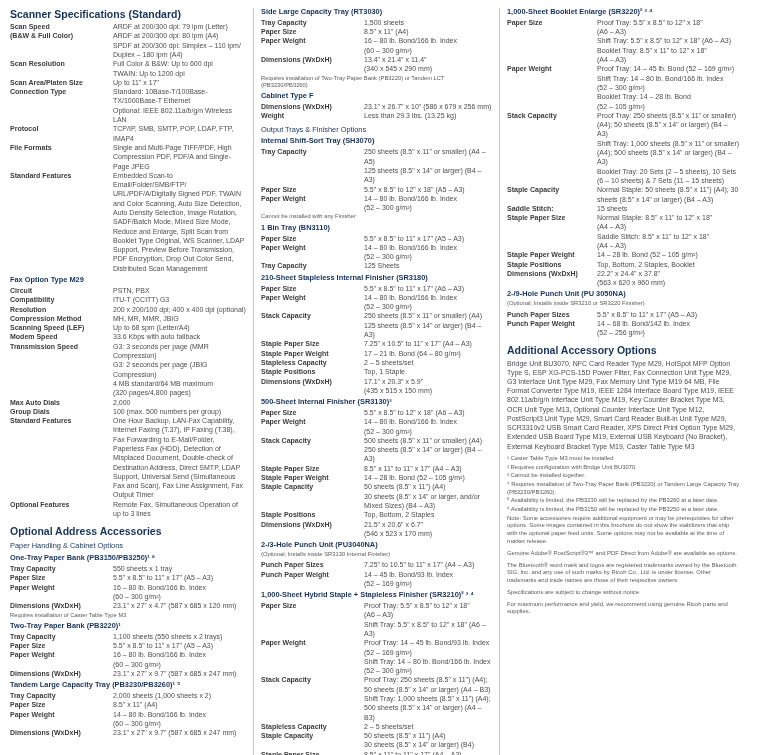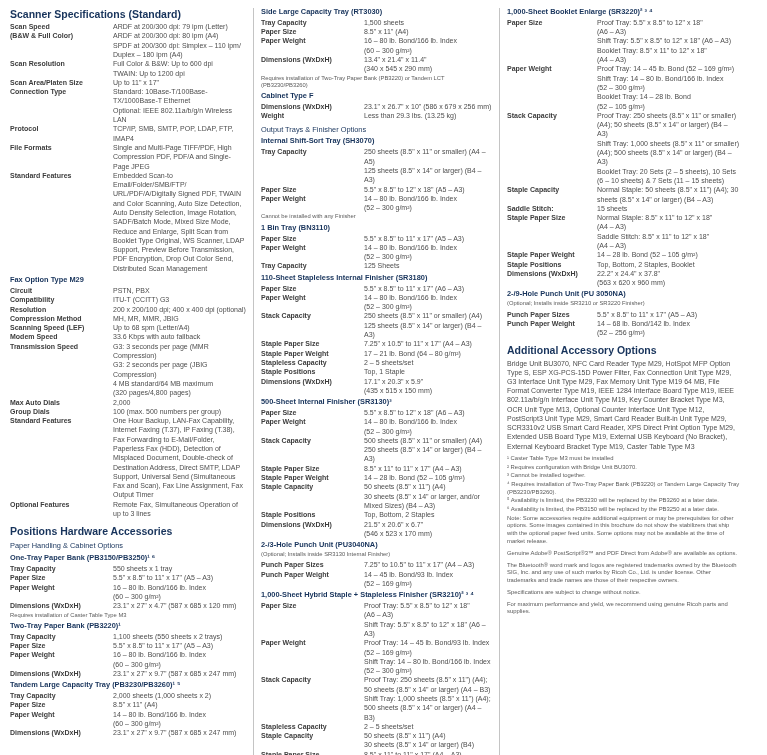--- a/index.html
+++ b/index.html
@@ -105,21 +105,21 @@
           <div class="val">100 (max. 500 numbers per group)</div>
         </div>
         <div class="row">
           <div class="lbl">Standard Features</div>
           <div class="val">One Hour Backup, LAN-Fax Capability, Internet Faxing (T.37), IP Faxing (T.38), Fax Forwarding to E-Mail/Folder, Paperless Fax (HDD), Detection of Misplaced Document, Double-check of Destination Address, Direct SMTP, LDAP Support, Universal Send (Simultaneous Fax and Scan), Fax Line Assignment, Fax Output Timer</div>
         </div>
         <div class="row">
           <div class="lbl">Optional Features</div>
           <div class="val">Remote Fax, Simultaneous Operation of up to 3 lines</div>
         </div>
-        <div class="h1">Positions Hardware Accessories</div>
+        <div class="h1">Optional Address Accessories</div>
         <div class="h2">Paper Handling &amp; Cabinet Options</div>
         <div class="h3">One-Tray Paper Bank (PB3150/PB3250)¹ ⁶</div>
         <div class="row">
           <div class="lbl">Tray Capacity</div>
           <div class="val">550 sheets x 1 tray</div>
         </div>
         <div class="row">
           <div class="lbl">Paper Size</div>
           <div class="val">5.5" x 8.5" to 11" x 17" (A5 – A3)</div>
         </div>
@@ -224,21 +224,21 @@
         </div>
         <div class="row">
           <div class="lbl">Paper Weight</div>
           <div class="val">14 – 80 lb. Bond/166 lb. Index
 (52 – 300 g/m²)</div>
         </div>
         <div class="row">
           <div class="lbl">Tray Capacity</div>
           <div class="val">125 Sheets</div>
         </div>
-        <div class="h3">110-Sheet Stapleless Internal Finisher (SR3180)</div>
+        <div class="h3">210-Sheet Stapleless Internal Finisher (SR3180)</div>
         <div class="row">
           <div class="lbl">Paper Size</div>
           <div class="val">5.5" x 8.5" to 11" x 17" (A6 – A3)</div>
         </div>
         <div class="row">
           <div class="lbl">Paper Weight</div>
           <div class="val">14 – 80 lb. Bond/166 lb. Index
 (52 – 300 g/m²)</div>
         </div>
         <div class="row">

